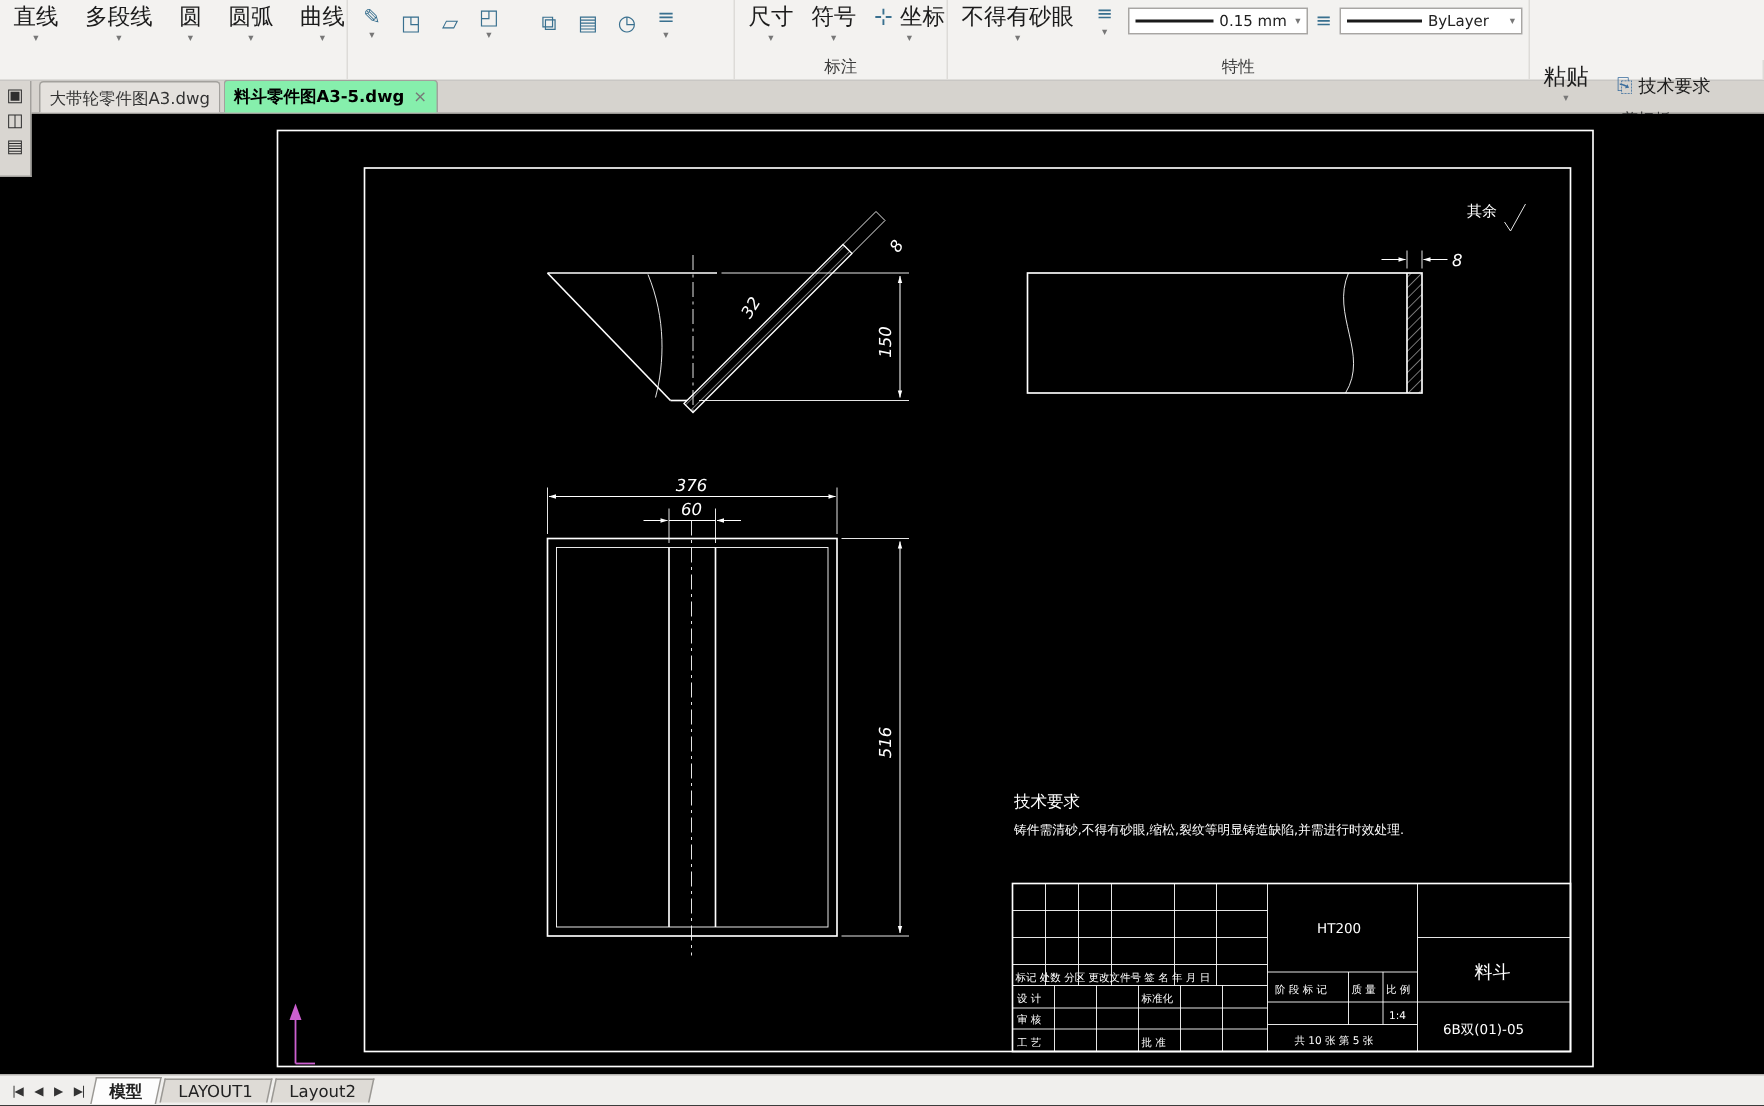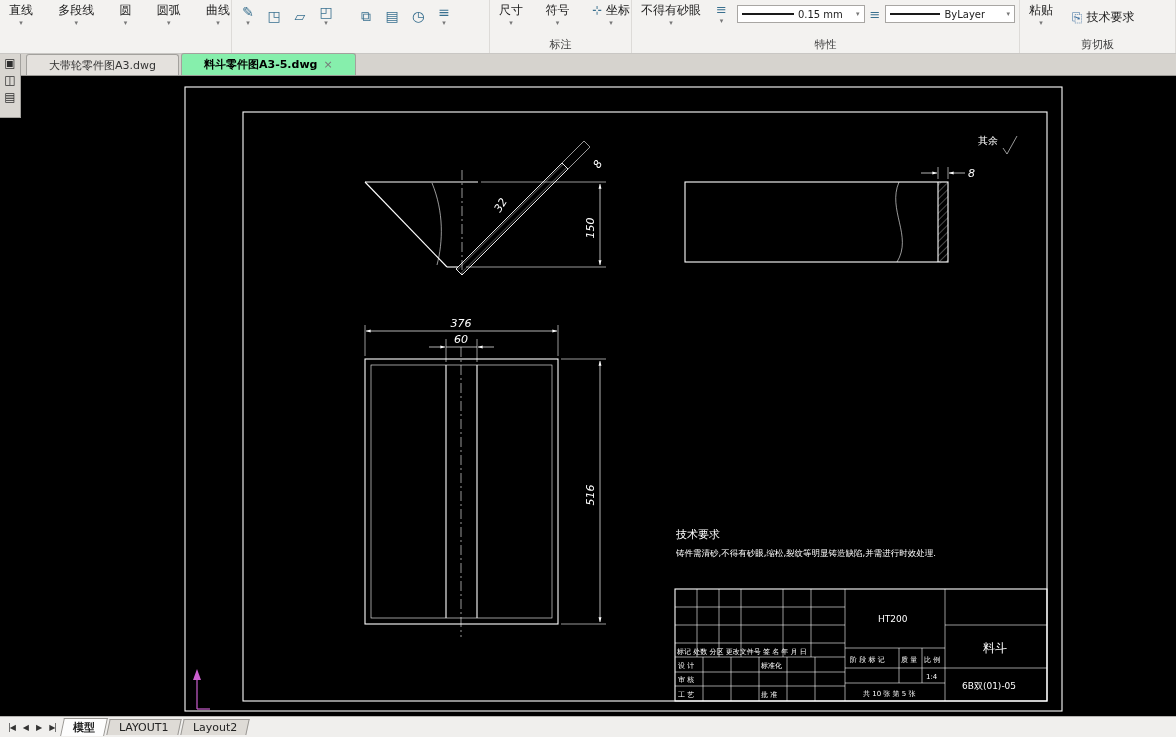--- a/index.html
+++ b/index.html
@@ -13,21 +13,21 @@
     height:54px;background:#f3f2f0;display:flex;
     border-bottom:1px solid #c9c7c4;box-sizing:border-box;
   }
   .panel{display:flex;flex-direction:column;border-right:1px solid #dddbd8;box-sizing:border-box;}
   .panel-content{flex:1;display:flex;align-items:flex-start;padding:1px 4px;}
   .panel-label{
     height:17px;line-height:17px;text-align:center;font-size:11px;color:#3c3c3c;
     cursor:default;
   }
   .split-tool{display:flex;flex-direction:column;align-items:center;padding:1px 5px;cursor:pointer;}
-  .tool-label{font-size:12px;color:#1b1b1b;white-space:nowrap;}
+  .tool-label{font-size:15px;color:#1b1b1b;white-space:nowrap;}
   .caret{font-size:7px;color:#777;line-height:8px;}
   .icon-btn{
     width:24px;height:26px;display:flex;flex-direction:column;align-items:center;justify-content:center;
     color:#39708f;font-size:14px;cursor:pointer;line-height:14px;
   }
   .icon-btn .caret{margin-top:0px;}
   .tools-row{display:flex;justify-content:space-between;width:100%;}
   .mod-row{display:flex;gap:2px;align-items:flex-start;padding-top:3px;}
   .combo{
     display:flex;align-items:center;background:#fff;border:1px solid #a8a6a3;
@@ -37,21 +37,21 @@
   .prop-row{display:flex;align-items:flex-start;gap:5px;}
   .list-glyph{font-size:13px;color:#39708f;}
   .match-btn{display:flex;align-items:center;gap:4px;font-size:12px;color:#1b1b1b;margin-top:8px;cursor:pointer;}
   .match-icon{color:#3b6e9e;font-size:13px;}
   
   .doc-tabbar{
     height:22px;background:#d6d3ce;display:flex;align-items:flex-end;
     padding-left:26px;box-sizing:border-box;border-bottom:1px solid #9a9894;
   }
   .doc-tab{
-    height:20px;display:flex;align-items:center;gap:6px;padding:0 22px;
+    height:20px;display:flex;align-items:center;gap:6px;padding:0 6px;
     font-size:11px;color:#333;background:#e4e1dd;border:1px solid #a3a19d;border-bottom:none;
     border-radius:3px 3px 0 0;margin-right:2px;cursor:pointer;
   }
   .doc-tab.active{background:#86efac;color:#000;font-weight:bold;height:21px;}
   .tab-close{color:#777;font-size:11px;font-weight:normal;cursor:pointer;}
   
   .canvas{
     position:relative;width:1176px;height:640px;background:#000;overflow:hidden;
   }
   .canvas svg{position:absolute;left:0;top:0;}
@@ -189,21 +189,21 @@
       <span class="list-glyph" style="margin-top:6px;">≡</span>
       <div class="combo" style="width:130px;justify-content:flex-end;">
         <span class="line-sample" style="width:50px;"></span>
         <span style="white-space:nowrap;overflow:hidden;max-width:44px;">ByLayer</span>
         <span class="caret" style="margin-left:auto;">▾</span>
       </div>
     </div>
     <div class="panel-label">特性</div>
   </div>
 
-  <div class="panel" style="flex:1;">
+  <div class="panel" style="flex:1;margin-top:40px;">
     <div class="panel-content" style="gap:14px;">
       <div class="split-tool">
         <span class="tool-label">粘贴</span>
         <span class="caret">▾</span>
       </div>
       <div class="match-btn">
         <span class="match-icon">⎘</span>
         <span>技术要求</span>
       </div>
     </div>

